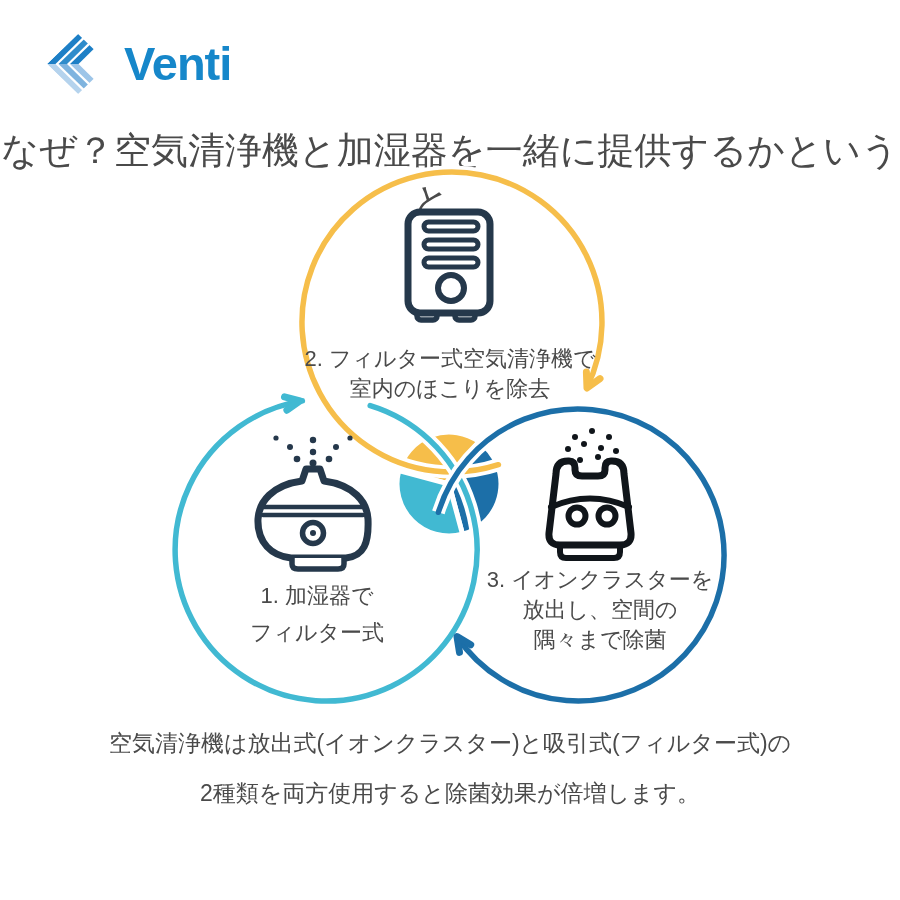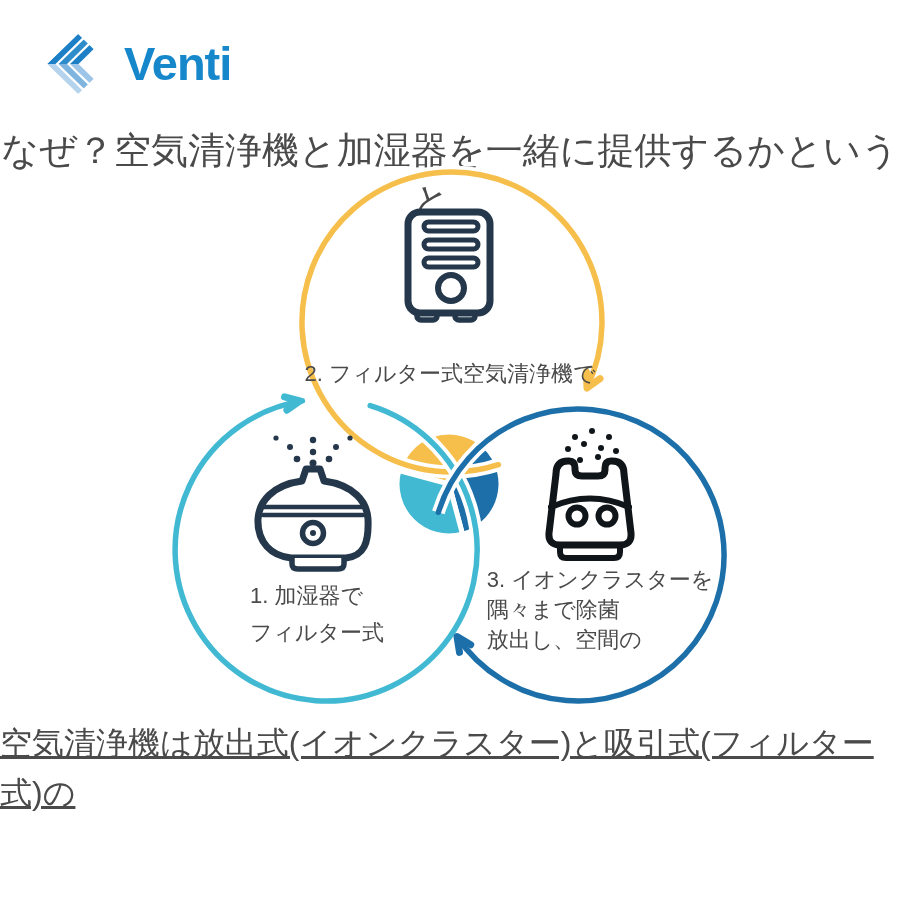--- a/index.html
+++ b/index.html
@@ -15,29 +15,29 @@
     line-height:62px;
   }
   
   .heading{
     position:absolute;left:0;top:126px;width:900px;text-align:center;
     font-size:37px;font-weight:500;color:#4a4a4a;letter-spacing:0px;
   }
   
   .diagram-svg{position:absolute;left:0;top:0;width:900px;height:900px;}
   .step-label{
-    position:absolute;text-align:left;color:#4a4a4a;font-weight:500;
+    position:absolute;text-align:center;color:#4a4a4a;font-weight:500;
     transform:translate(-50%,-50%);white-space:nowrap;
   }
   .step-label.small{font-size:22px;line-height:30px;}
   .step-label.big{font-size:22px;line-height:37px;}
   
   .footer{
-    position:absolute;left:0;top:718px;width:900px;
-    font-size:32px;line-height:50px;color:#4a4a4a;font-weight:500;text-decoration:underline;
+    position:absolute;left:0;top:718px;width:900px;text-align:center;
+    font-size:23px;line-height:50px;color:#4a4a4a;font-weight:500;
   }
 </style>
 </head>
 <body>
 
 <div class="page">
 
   <div class="logo">
     <svg class="logo-mark" viewBox="0 0 64 62">
       <defs>
@@ -135,30 +135,32 @@
       <path d="M560 545 L560 552 Q560 558 566 558 L614 558 Q620 558 620 552 L620 545" stroke-width="6" fill="#ffffff"></path>
       <path d="M556 474 Q556 461 568 461 L569 461 Q575 461 575 468 L575 470 Q575 476 582 476 L598 476 Q605 476 605 470 L605 468 Q605 461 611 461 L612 461 Q624 461 624 474 L631 533 Q632 545 620 545 L560 545 Q548 545 549 533 Z" stroke-width="7" fill="#ffffff"></path>
       <path d="M551 507 Q590 490 629 507" stroke-width="6"></path>
       <circle cx="577" cy="516" r="8.5" stroke-width="6"></circle>
       <circle cx="607" cy="516" r="8.5" stroke-width="6"></circle>
     </g>
   </svg>
 
   <div class="step-label small" style="left:450px;top:374px;">
     <div>2. フィルター式空気清浄機で</div>
+    <div>室内のほこりを除去</div>
   </div>
 
   <div class="step-label big" style="left:317px;top:614px;">
     <div>1. 加湿器で</div>
     <div>フィルター式</div>
   </div>
 
   <div class="step-label small" style="left:600px;top:610px;">
     <div>3. イオンクラスターを</div>
+    <div>放出し、空間の</div>
     <div>隅々まで除菌</div>
-    <div>放出し、空間の</div>
   </div>
 
   <div class="footer">
     <div>空気清浄機は放出式(イオンクラスター)と吸引式(フィルター式)の</div>
+    <div>2種類を両方使用すると除菌効果が倍増します。</div>
   </div>
 
 </div>
 
 </body></html>

